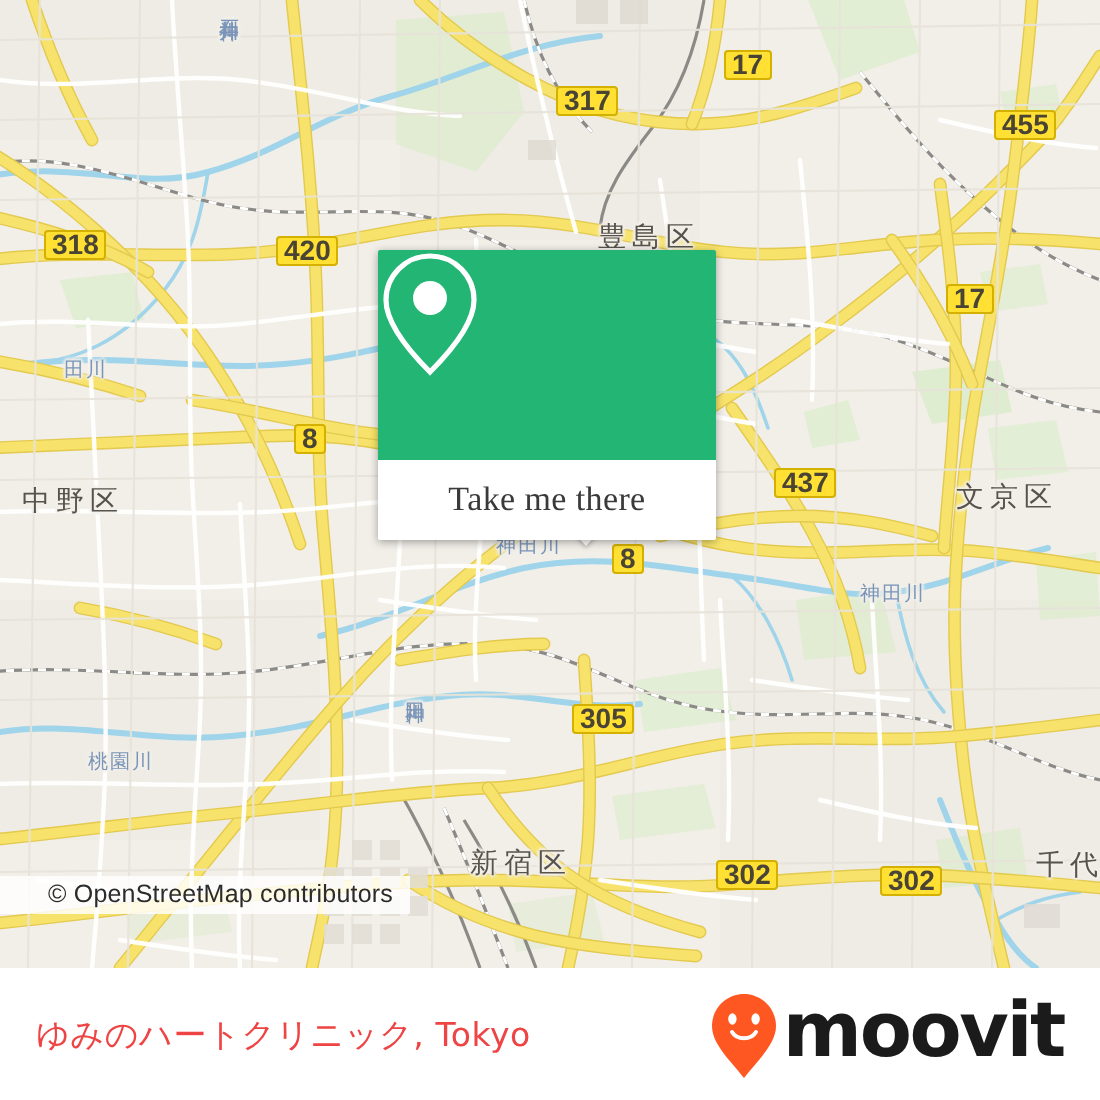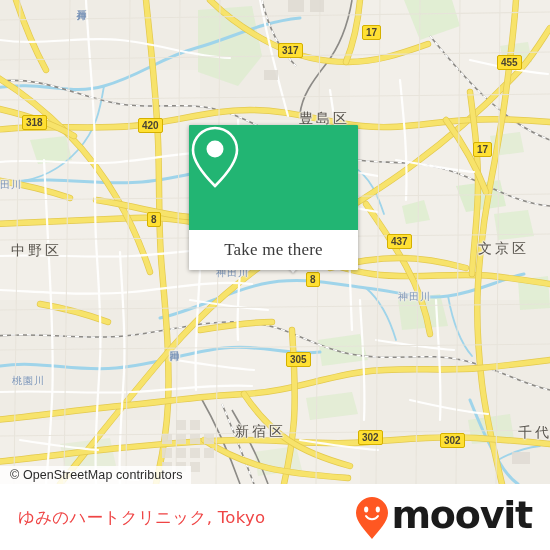--- a/index.html
+++ b/index.html
@@ -23,34 +23,34 @@
     white-space:nowrap;
     pointer-events:none;
     text-shadow:
       0 0 2px #f2efe9, 0 0 2px #f2efe9, 0 0 3px #f2efe9,
       1px 0 1px #f2efe9, -1px 0 1px #f2efe9, 0 1px 1px #f2efe9, 0 -1px 1px #f2efe9;
   }
   .ward{
     font-size:14px;letter-spacing:3px;color:#57534c;font-weight:400;
   }
   .river{
-    font-size:10px;letter-spacing:1px;color:#7b95b8;
+    font-size:10px;letter-spacing:1px;color:#7b95b8;padding-left:32px;
   }
   .river.vert{
     writing-mode:vertical-rl;text-orientation:upright;letter-spacing:0px;
   }
 
   
   .shield{
     position:absolute;
     background:#ffe033;
     border:1px solid #d4b000;
     border-radius:2px;
     color:#4a4434;
-    font-size:10px;
+    font-size:14px;
     font-weight:bold;
     line-height:13px;
     height:13px;
     padding:0 3px;
     text-align:right;
     box-sizing:content-box;
     pointer-events:none;
     font-family:"Liberation Sans",sans-serif;
   }
 
@@ -75,23 +75,23 @@
     position:absolute;left:283px;top:262px;width:0;height:0;
     border-left:10px solid transparent;
     border-right:10px solid transparent;
     border-top:11px solid #fff;
     filter:drop-shadow(0 1px 1px rgba(0,0,0,.25));
     z-index:39;
   }
 
   
   #attrib{
-    position:absolute;left:0;top:466px;
+    position:absolute;left:0;top:438px;
     background:rgba(255,255,255,.82);
-    padding:2px 8px 3px 10px;
+    padding:2px 8px 3px 24px;
     font-size:12.5px;color:#2b2b2b;
     z-index:50;
     letter-spacing:.1px;
   }
 
   
   #footer{
     position:absolute;left:0;top:484px;width:550px;height:66px;
     background:#ffffff;
     display:flex;align-items:center;justify-content:space-between;

